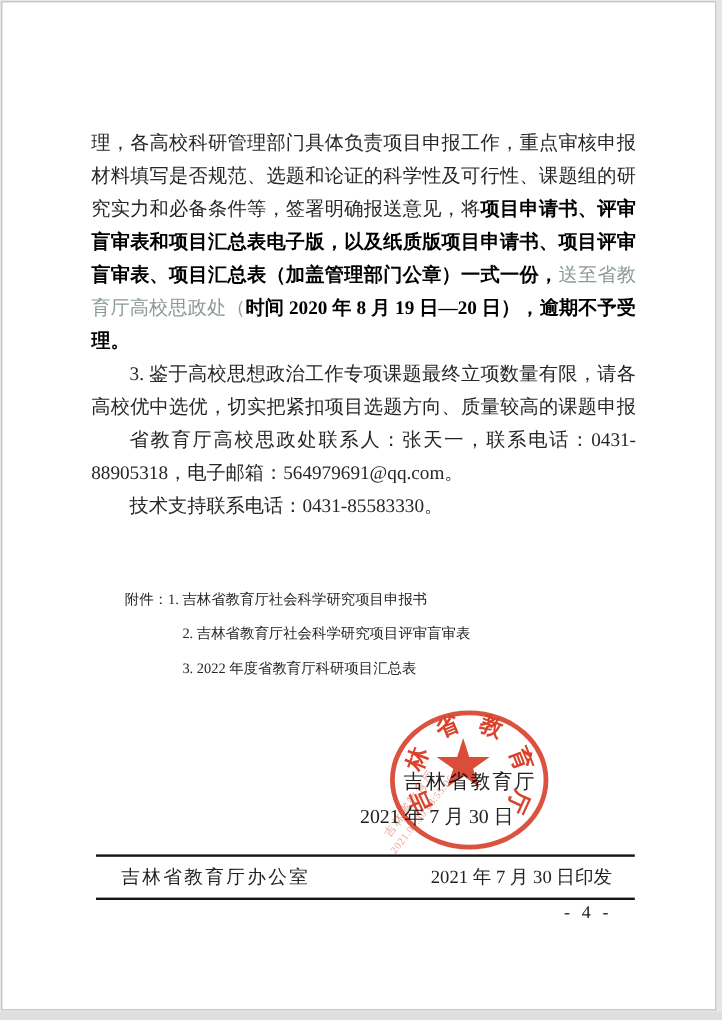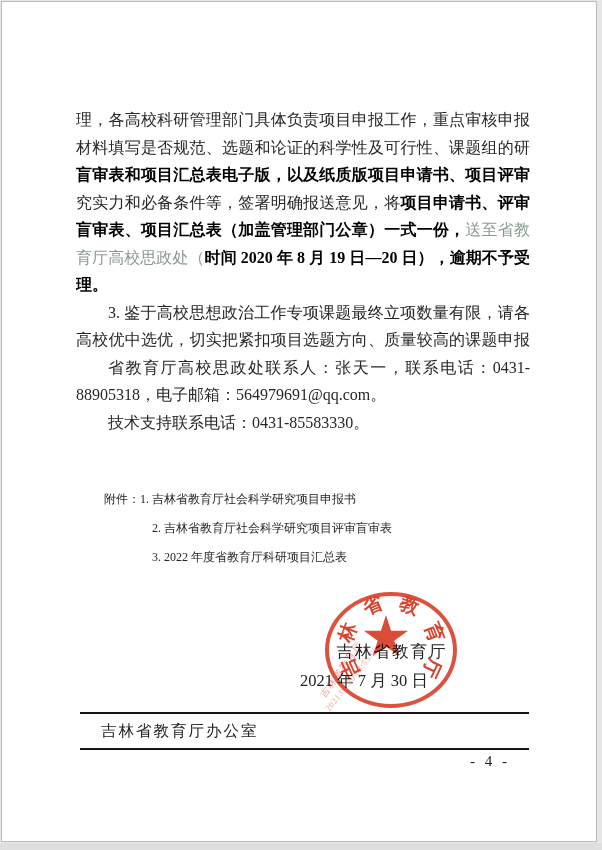--- a/index.html
+++ b/index.html
@@ -60,22 +60,22 @@
   .edge-bottom{position:absolute;left:0;top:843px;width:602px;height:7px;background:#dfdfdf;}
 </style>
 </head>
 <body>
 
 <div class="page">
 
   <div class="flow">
     <div class="line j"><span class="r">理，各高校科研管理部门具体负责项目申报工作，重点审核申报</span></div>
     <div class="line j"><span class="r">材料填写是否规范、选题和论证的科学性及可行性、课题组的研</span></div>
+    <div class="line j"><span class="r">究实力和必备条件等，签署明确报送意见，将</span><span class="b">项目申请书、评审</span></div>
     <div class="line j"><span class="b">盲审表和项目汇总表电子版，以及纸质版项目申请书、项目评审</span></div>
-    <div class="line j"><span class="r">究实力和必备条件等，签署明确报送意见，将</span><span class="b">项目申请书、评审</span></div>
     <div class="line j"><span class="b">盲审表、项目汇总表（加盖管理部门公章）一式一份，</span><span class="g">送至省教</span></div>
     <div class="line j"><span class="g">育厅高校思政处（</span><span class="b">时间 2020 年 8 月 19 日—20 日），逾期不予受</span></div>
     <div class="line"><span class="b">理。</span></div>
     <div class="line j ind"><span class="r">3. 鉴于高校思想政治工作专项课题最终立项数量有限，请各</span></div>
     <div class="line j"><span class="r">高校优中选优，切实把紧扣项目选题方向、质量较高的课题申报</span></div>
     <div class="line j ind"><span class="r">省教育厅高校思政处联系人：张天一，联系电话：0431-</span></div>
     <div class="line"><span class="r">88905318，电子邮箱：564979691@qq.com。</span></div>
     <div class="line ind"><span class="r">技术支持联系电话：0431-85583330。</span></div>
 
     <div class="spacer"></div>
@@ -100,18 +100,19 @@
       <span>教</span>
       <span>育</span>
       <span>厅</span>
     </div>
     <div class="wm wm1">吉林省教育厅</div>
     <div class="wm wm2">2021.07.30 08:55:06</div>
   </div>
 
   <div class="rule r1"></div>
   <div class="f-left">吉林省教育厅办公室</div>
+  <div class="f-right">2021 年 7 月 30 日印发</div>
   <div class="rule r2"></div>
   <div class="pageno">- 4 -</div>
 
 </div>
 
 <div class="edge-bottom"></div>
 
 </body></html>

